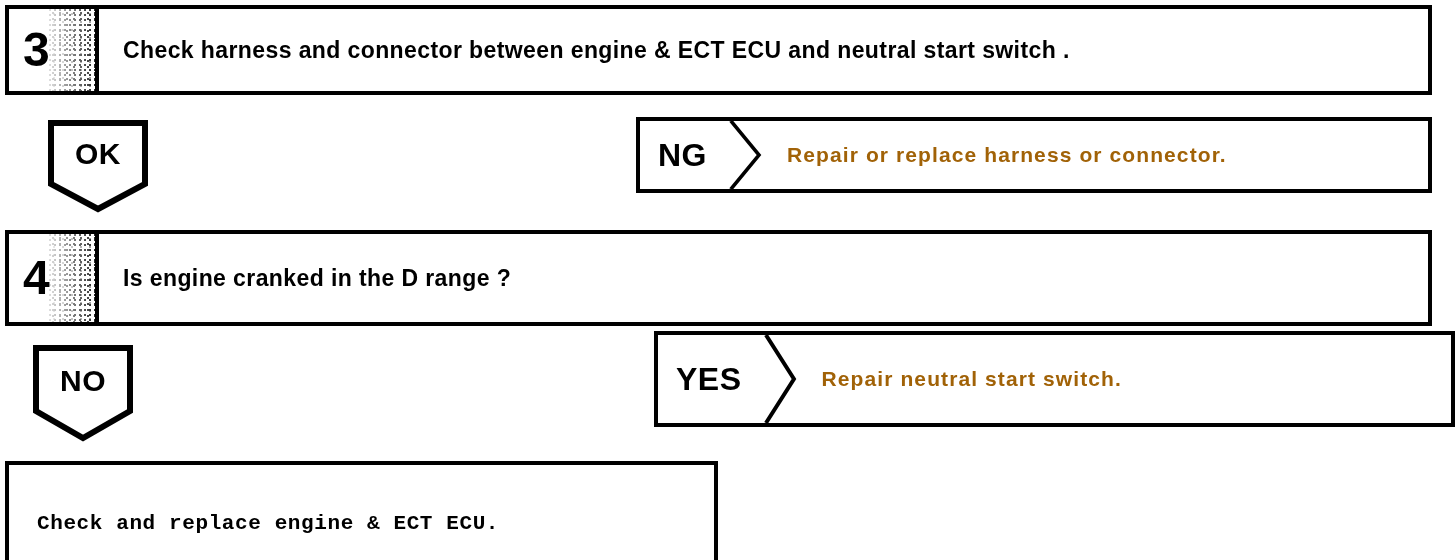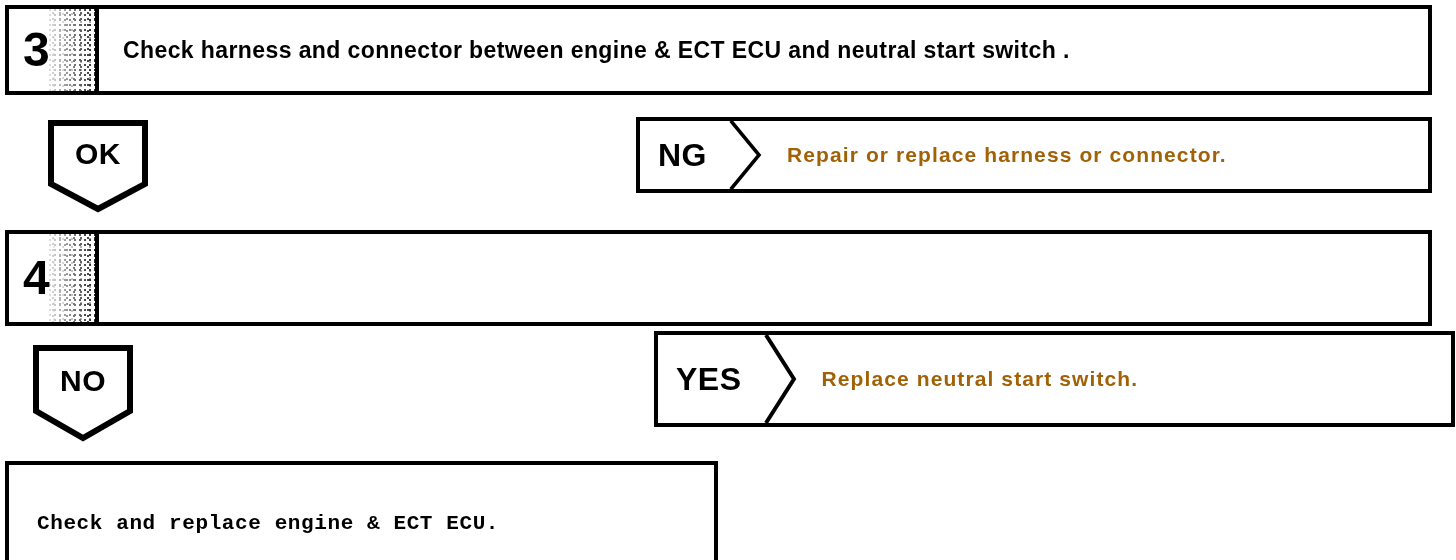--- a/index.html
+++ b/index.html
@@ -197,36 +197,37 @@
         <polyline points="2,0 30,48 2,96" fill="none" stroke="#000000" stroke-width="4" stroke-linejoin="miter" stroke-linecap="butt"></polyline>
       </svg>
     </div>
     <div class="branch-text">Repair or replace harness or connector.</div>
   </div>
 
   <div class="step-box" style="left:5px; top:230px; width:1427px; height:96px;">
     <div class="step-num-cell">
       <span class="step-num">4</span>
     </div>
+    <div class="step-text">Is engine cranked in the D range ?</div>
   </div>
 
   <div class="down-arrow" style="left:33px; top:345px; width:100px; height:96px;">
     <svg viewBox="0 0 100 96" preserveAspectRatio="none">
       <polygon points="3,3 97,3 97,66 50,93 3,66" fill="#ffffff" stroke="#000000" stroke-width="6" stroke-linejoin="miter"></polygon>
     </svg>
     <div class="arrow-label">NO</div>
   </div>
 
   <div class="branch-row" style="left:654px; top:331px; width:801px; height:96px;">
     <div class="branch-tag">YES</div>
     <div class="chevron-div">
       <svg viewBox="0 0 34 96" preserveAspectRatio="none">
         <polyline points="2,0 30,48 2,96" fill="none" stroke="#000000" stroke-width="4" stroke-linejoin="miter" stroke-linecap="butt"></polyline>
       </svg>
     </div>
-    <div class="branch-text">Replace neutral start switch.</div>
+    <div class="branch-text">Repair neutral start switch.</div>
   </div>
 
   <div class="plain-box" style="left:5px; top:461px; width:713px; height:124px;font-family:Liberation Mono, monospace;">
     <span>Check and replace engine &amp; ECT ECU.</span>
   </div>
 
 </div>
 
 </body></html>

